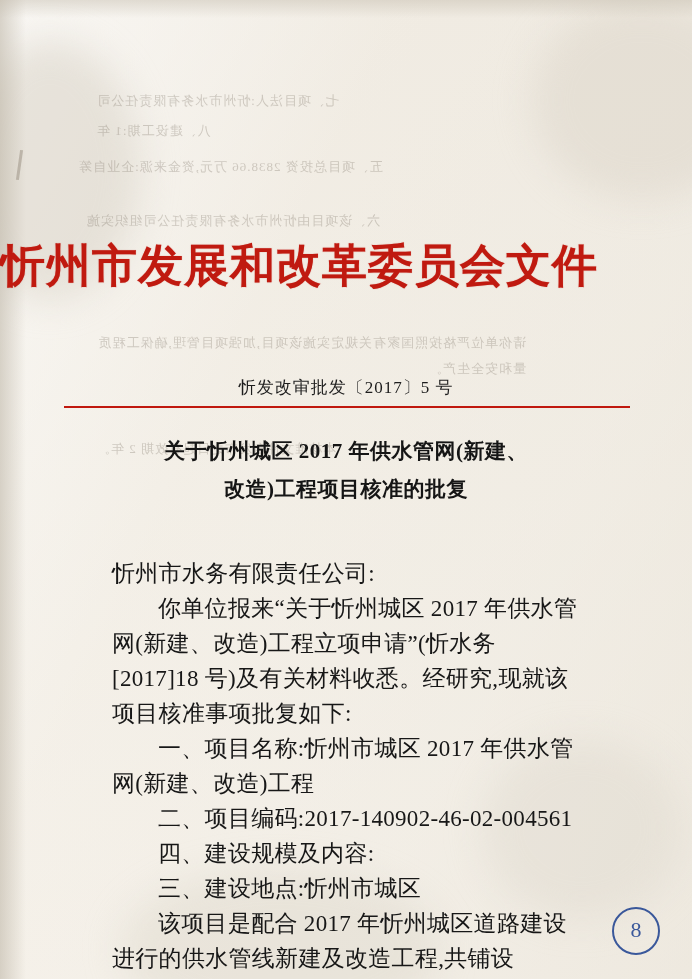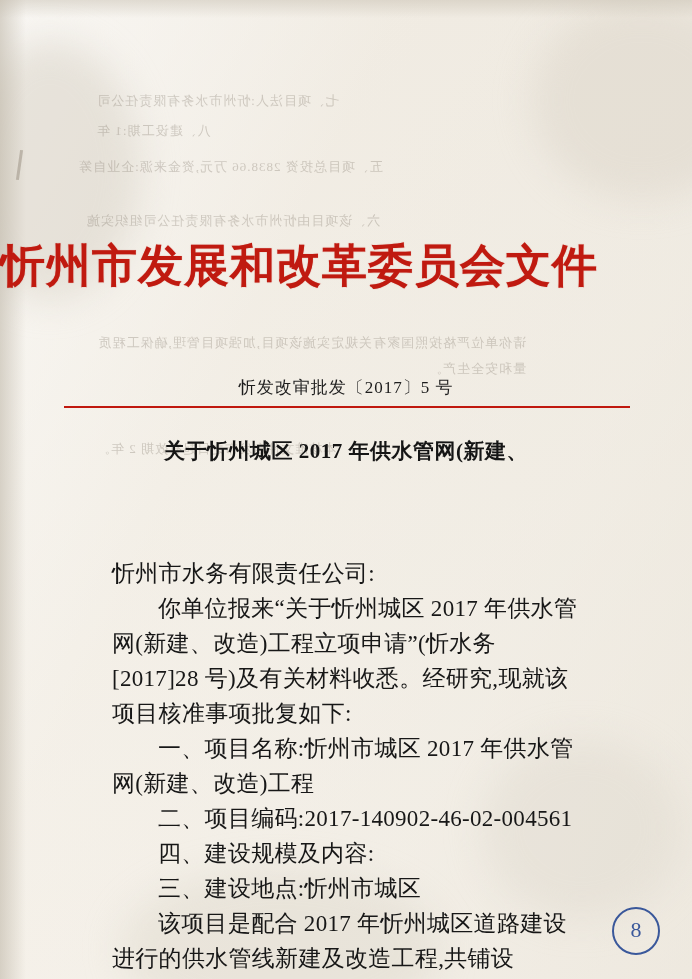--- a/index.html
+++ b/index.html
@@ -178,25 +178,26 @@
   <div class="content">
 
     <div class="doc-title">忻州市发展和改革委员会文件</div>
 
     <div class="doc-number">忻发改审批发〔2017〕5 号</div>
 
     <div class="red-rule"></div>
 
     <div class="subject">
       <div>关于忻州城区 2017 年供水管网(新建、</div>
+      <div>改造)工程项目核准的批复</div>
     </div>
 
     <div class="body">
       <p>忻州市水务有限责任公司:</p>
-      <p class="indent">你单位报来“关于忻州城区 2017 年供水管网(新建、改造)工程立项申请”(忻水务[2017]28 号)及有关材料收悉。经研究,现就该项目核准事项批复如下:</p>
+      <p class="indent">你单位报来“关于忻州城区 2017 年供水管网(新建、改造)工程立项申请”(忻水务[2017]18 号)及有关材料收悉。经研究,现就该项目核准事项批复如下:</p>
       <p class="indent">一、项目名称:忻州市城区 2017 年供水管网(新建、改造)工程</p>
       <p class="indent">二、项目编码:2017-140902-46-02-004561</p>
       <p class="indent">四、建设规模及内容:</p>
       <p class="indent">三、建设地点:忻州市城区</p>
       <p class="indent">该项目是配合 2017 年忻州城区道路建设进行的供水管线新建及改造工程,共铺设 DN100—DN400 配水管线 25.704 公里,涉及道路23条,其中主干道路5条,铺设管网12.97公里;次</p>
     </div>
 
     <div class="page-seal">8</div>
   </div>
 </div>

